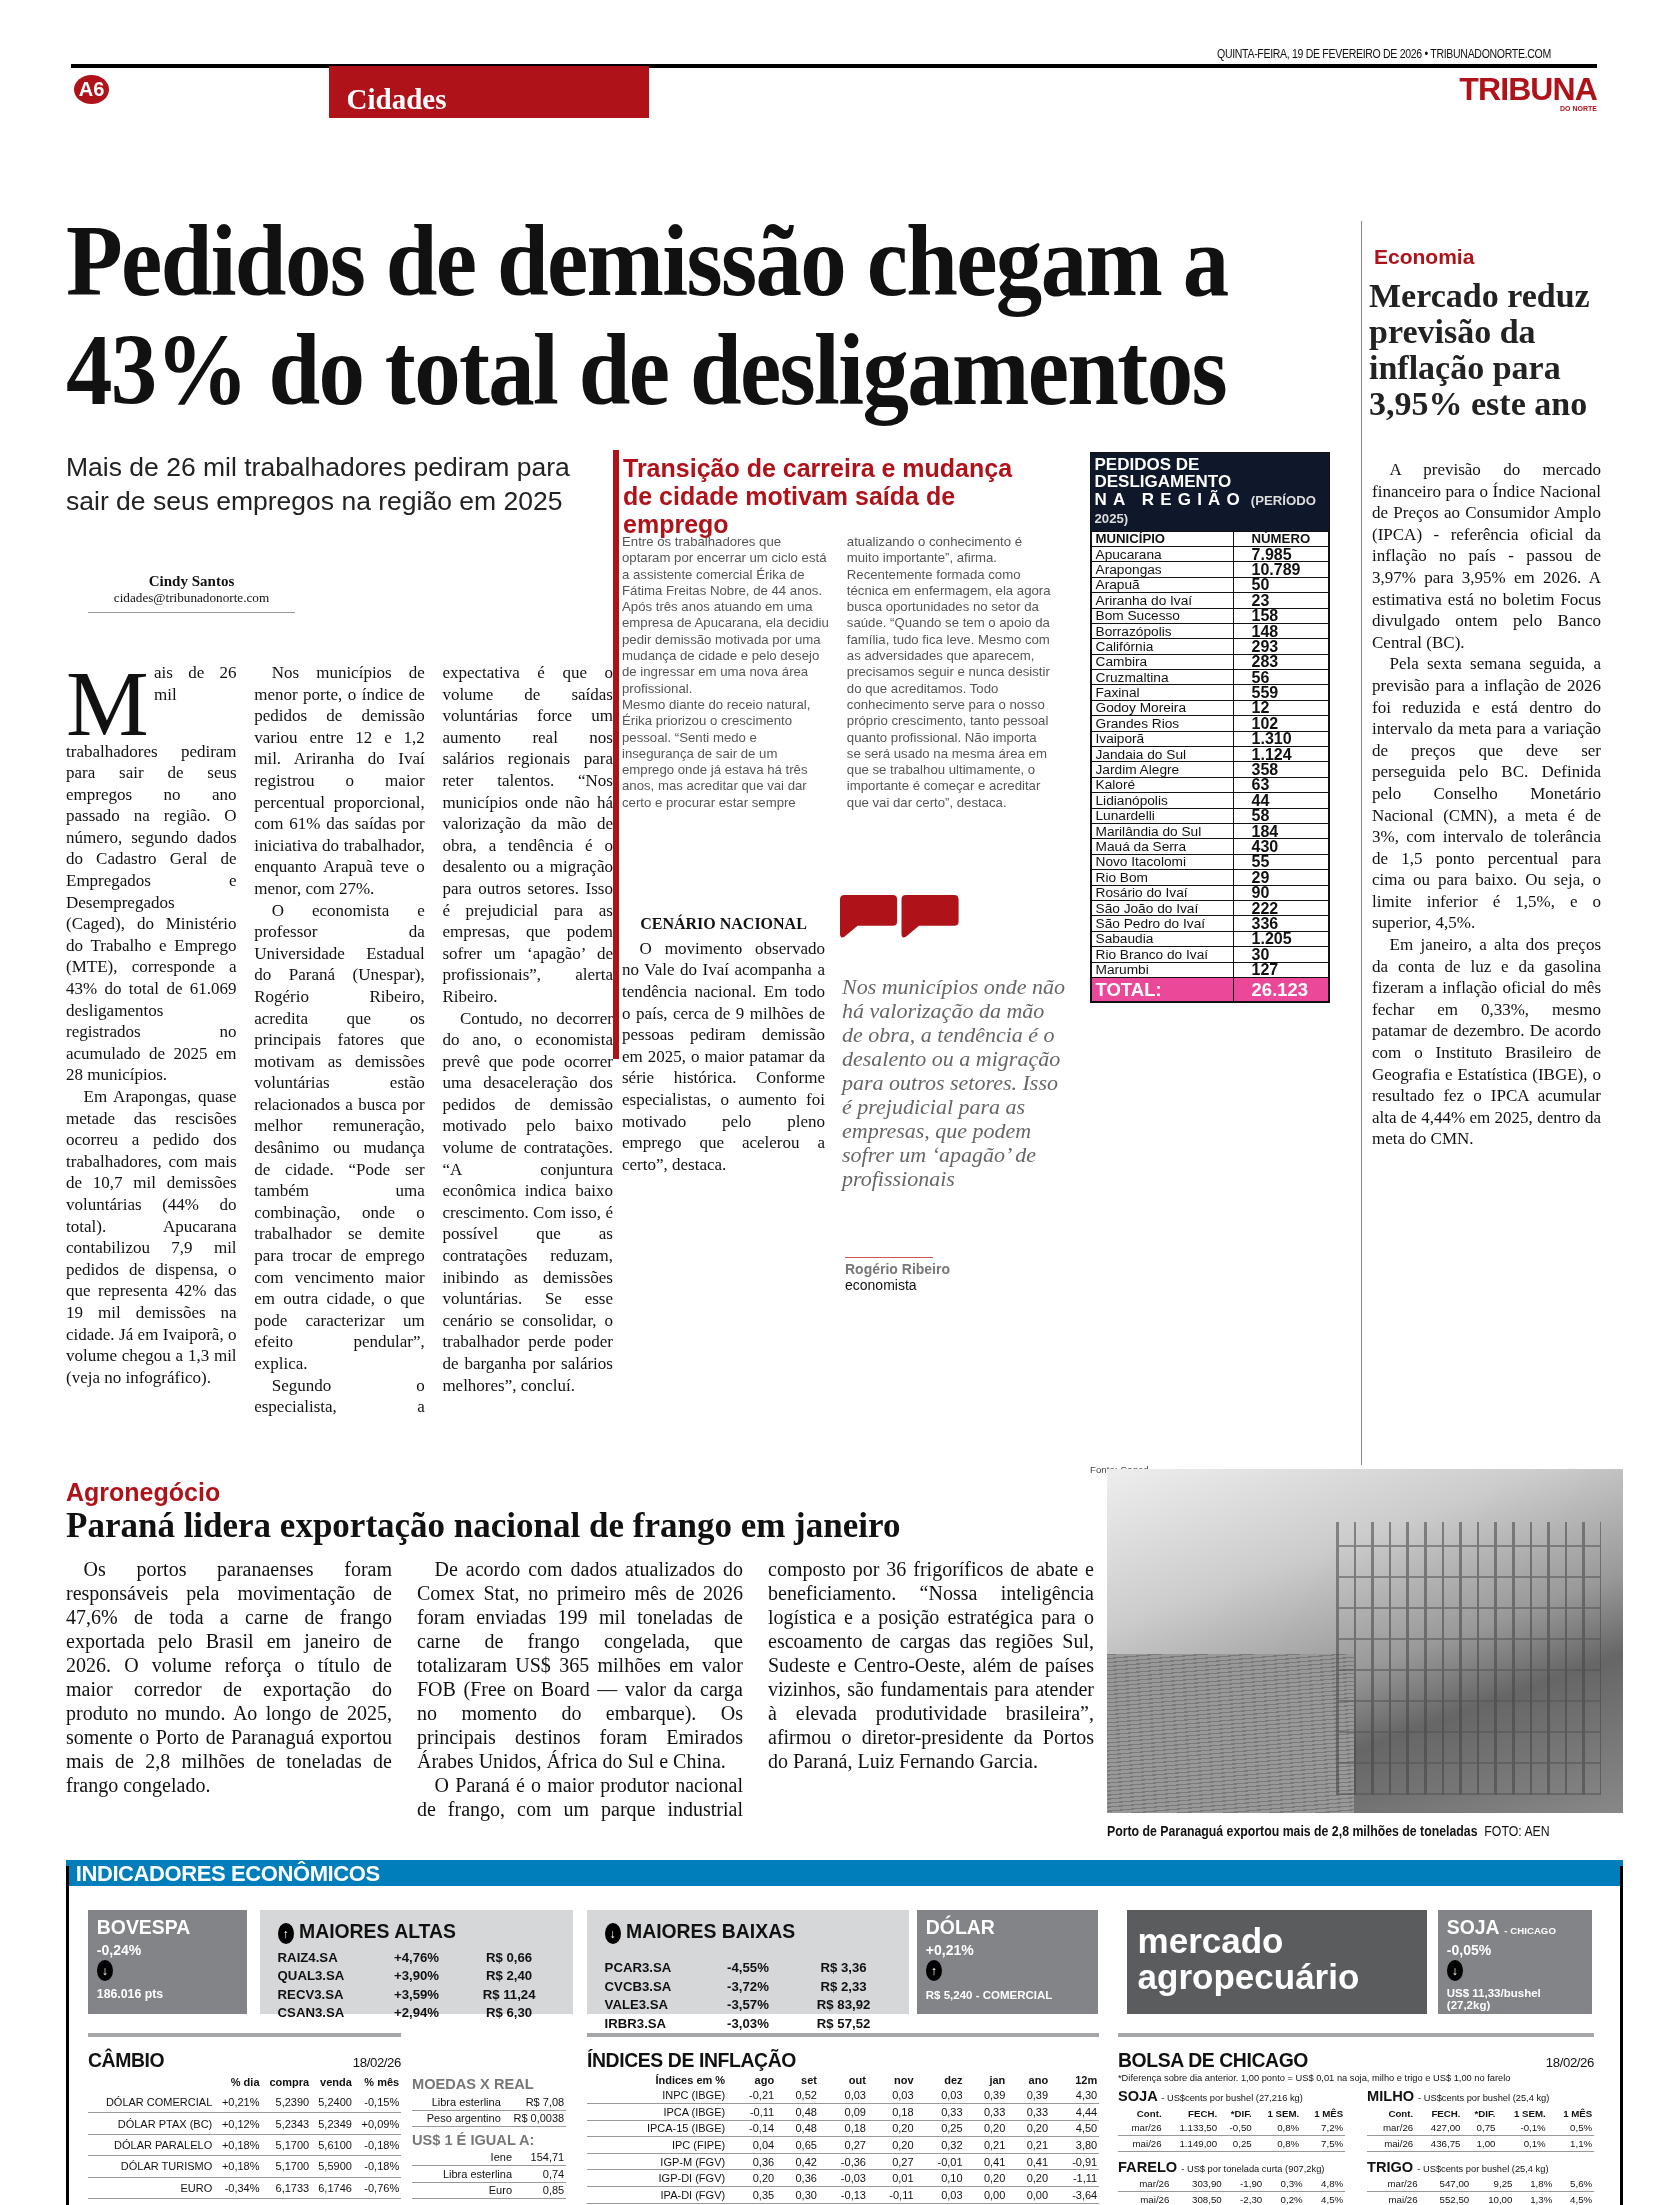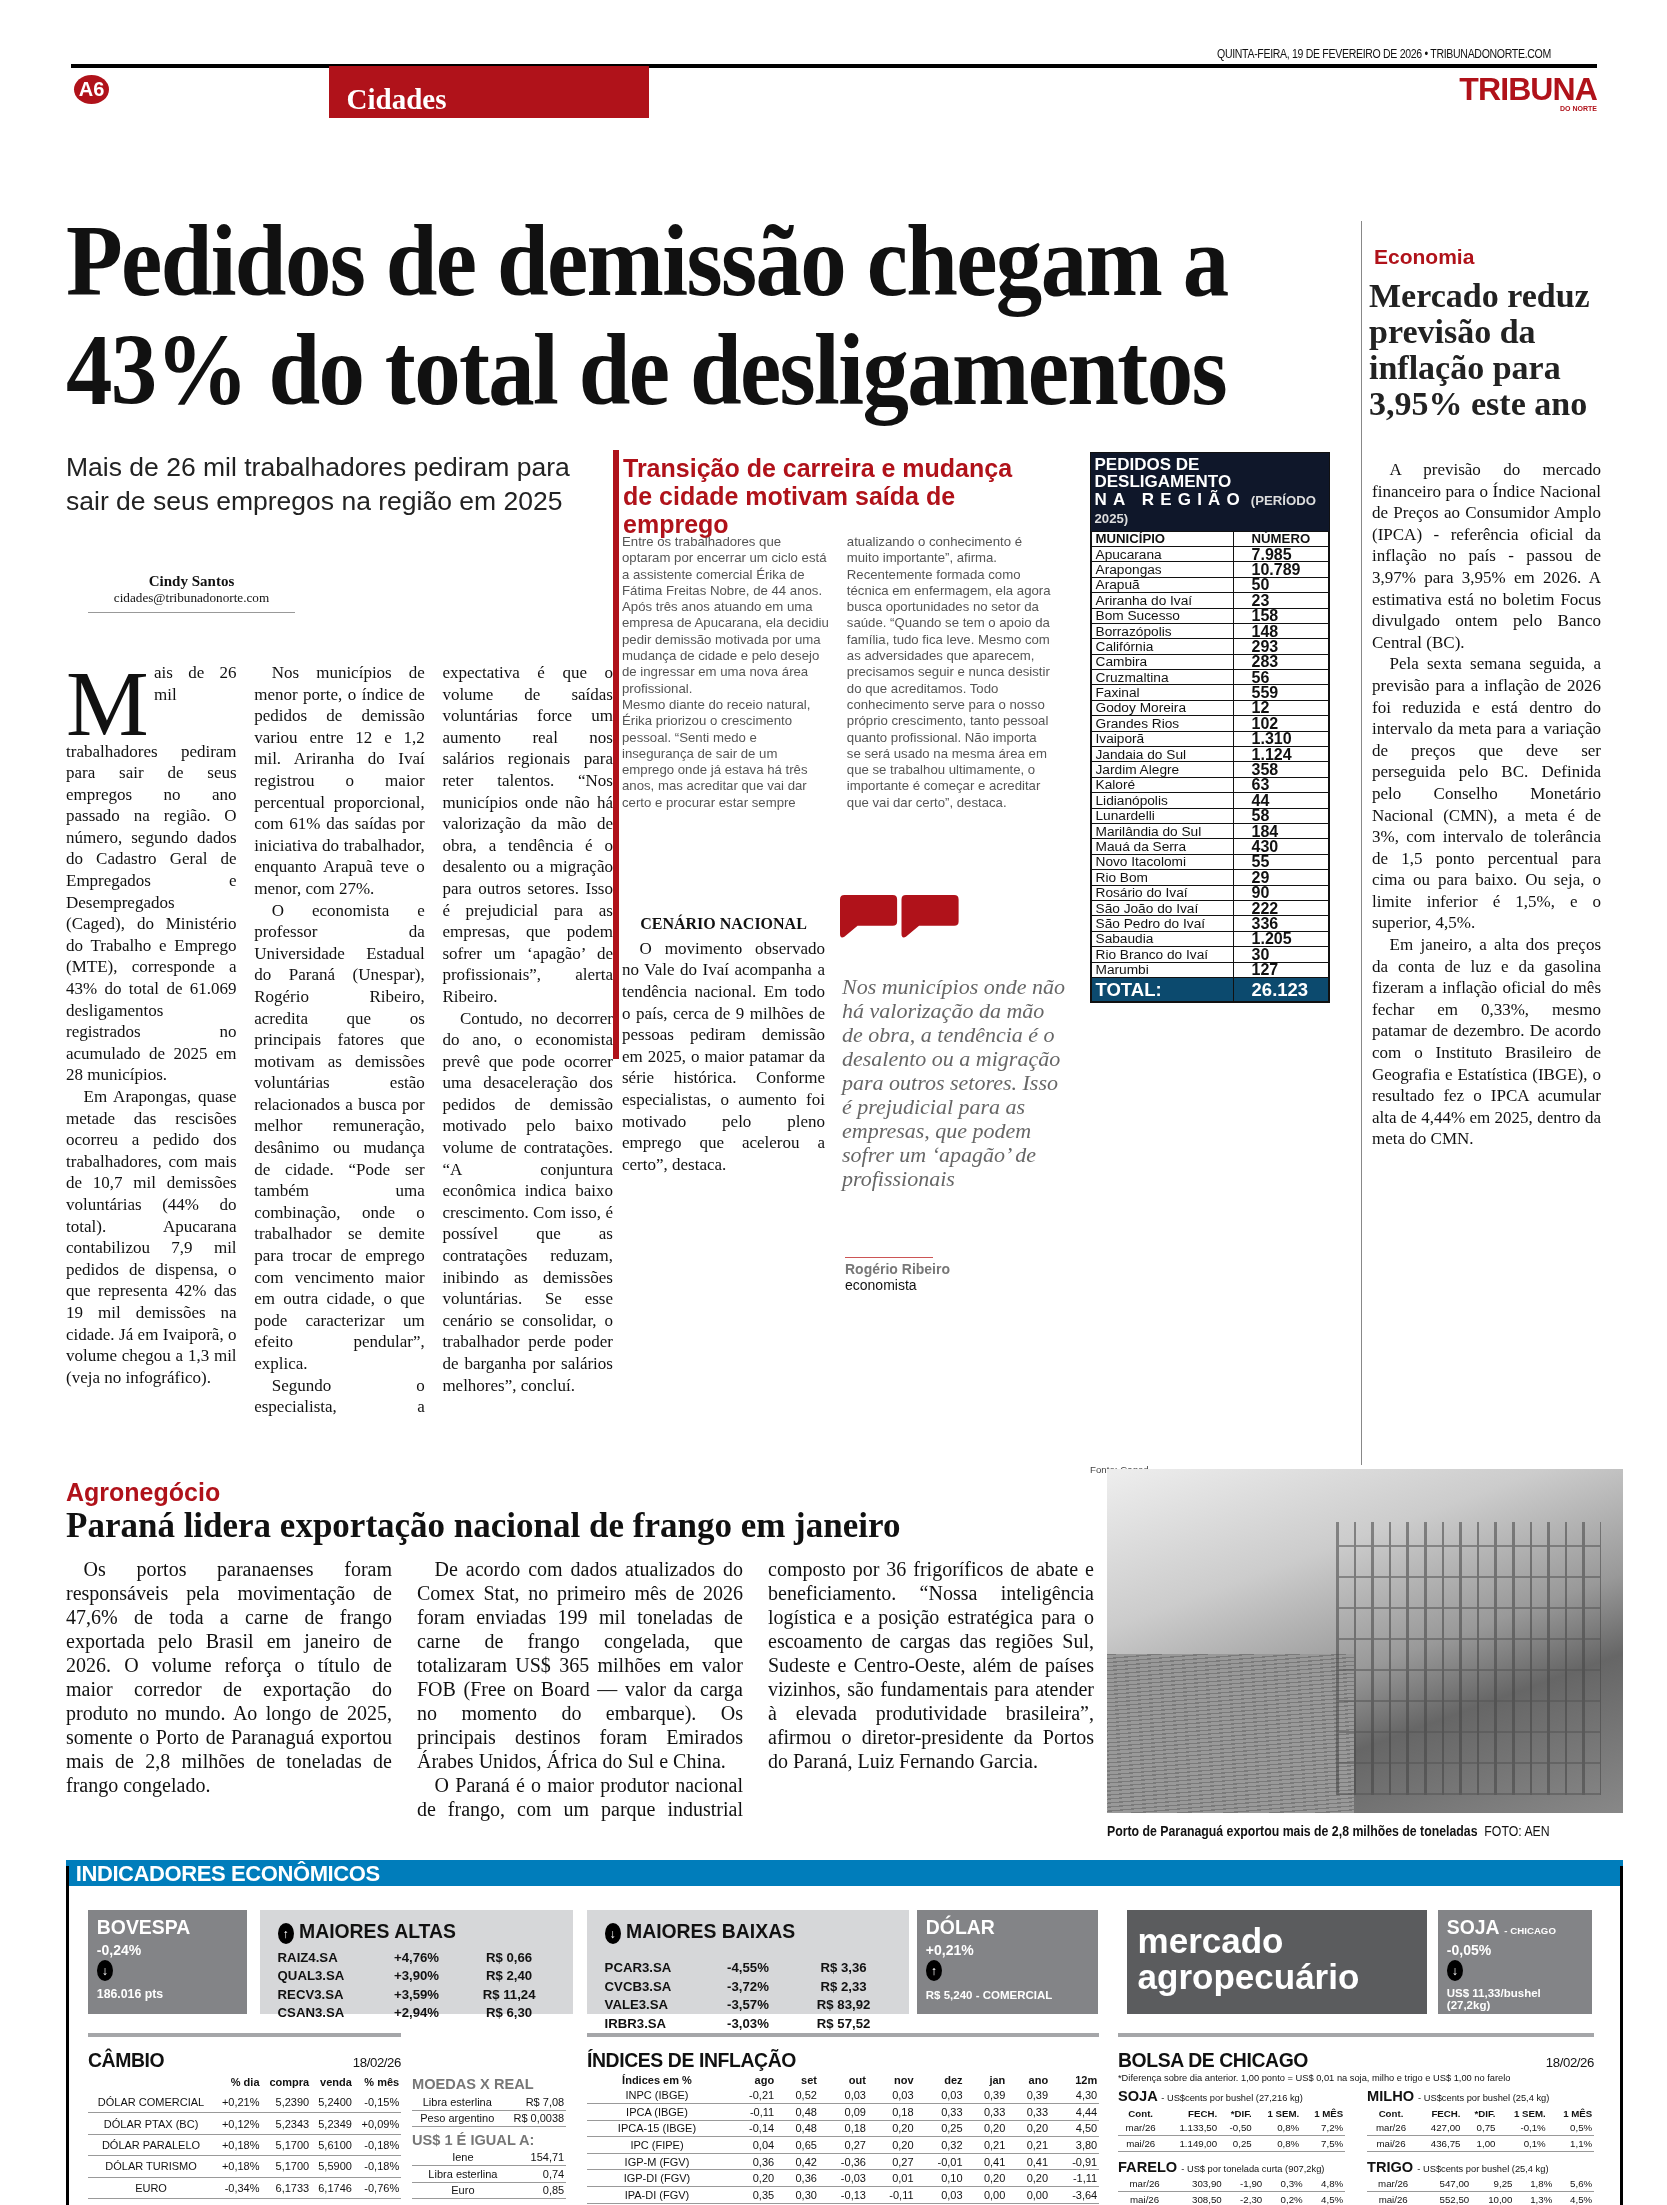--- a/index.html
+++ b/index.html
@@ -37,21 +37,21 @@
 #quote-author{left:845px;top:1261px;font-size:14px;color:#777;font-weight:bold;font-family:"Liberation Sans",sans-serif}
 #quote-role{left:845px;top:1277px;font-size:14px;font-family:"Liberation Sans",sans-serif}
 
 #tbl{left:1090px;top:452px;width:240px;border:1.8px solid #111;font-family:"Liberation Sans",sans-serif}
 #tbl .th{background:#0f172a;color:#fff;font-weight:bold;font-size:17px;line-height:17.6px;padding:2.6px 3.5px}
 #tbl .th span{font-size:13.2px;color:#ddd}
 #tbl table{width:100%;border-collapse:collapse}
 #tbl td{border:0.9px solid #111;font-size:13.7px;height:15.4px;padding:0 3.5px;line-height:13.2px}
 #tbl td.num{font-weight:bold;font-size:16px;padding-left:17.6px}
 #tbl tr.hd td{font-weight:bold;font-size:13.2px}
-#tbl tr.tot td{background:#0c4a6e;color:#fff;font-weight:bold;font-size:18.5px;height:24px}
+#tbl tr.tot td{background:#ec4899;color:#fff;font-weight:bold;font-size:18.5px;height:24px}
 #tbl-src{left:1090px;top:1464px;font-size:9.7px;color:#444;font-family:"Liberation Sans",sans-serif}
 
 #rcol-rule{left:1361px;top:221px;width:1.3px;height:1244px;background:#888}
 #r-kicker{left:1374px;top:245px;font-size:21px;color:#b0121a;font-weight:bold;font-family:"Liberation Sans",sans-serif}
 #r-title{left:1369px;top:278px;width:229px;font-size:34px;line-height:36px;color:#222;font-family:"Liberation Serif",serif}
 #r-body{left:1372px;top:459px;width:229px}
 
 #agro-kicker{left:66px;top:1478px;font-size:25px;color:#b0121a;font-weight:bold;font-family:"Liberation Sans",sans-serif}
 #agro-title{left:66px;top:1506px;width:1014px;font-size:35px;line-height:40px;font-family:"Liberation Serif",serif}
 #agro-body{left:66px;top:1557px;width:1028px;column-count:3;column-gap:25px;font-size:20px;line-height:24px;text-align:justify;font-family:"Liberation Serif",serif}
@@ -70,21 +70,21 @@
 .dbox{background:#5b5c5e;color:#fff}
 .ticker{display:flex;justify-content:space-between;font-size:13.2px;line-height:18.5px;font-weight:bold}
 .ticker span{flex:1}
 .ticker span:nth-child(2),.ticker span:nth-child(3){text-align:center}
 .circ{display:inline-flex;width:16px;height:21px;border-radius:50%;background:#000;color:#fff;align-items:center;justify-content:center;font-size:12.3px;font-weight:bold}
 .secrule{height:4.4px;background:#a5a6a9;margin-bottom:11.5px}
 .sec h3{font-size:19.4px;font-weight:900;letter-spacing:-0.4px;font-family:"Liberation Sans",sans-serif;display:flex;justify-content:space-between;align-items:baseline}
 .sec h3 .date{font-weight:normal;font-size:13.2px}
 .dt{width:100%;border-collapse:collapse;font-size:11px;font-family:"Liberation Sans",sans-serif}
 .dt td,.dt th{padding:1.8px 1.8px;text-align:right;white-space:nowrap}
-.dt td:first-child,.dt th:first-child{text-align:center}
+.dt td:first-child,.dt th:first-child{text-align:right}
 .dt tr.r td{border-bottom:0.9px solid #999}
 .dt th{font-weight:bold}
 .note{font-size:9.3px;line-height:12px;font-family:"Liberation Sans",sans-serif}
 .sub{font-size:14.6px;font-weight:bold;font-family:"Liberation Sans",sans-serif;margin:4.4px 0 1.8px}
 .sub small{font-size:9.3px;font-weight:normal}
 </style>
 </head>
 <body>
 
 <div class="abs" id="hdr-date">QUINTA-FEIRA, 19 DE FEVEREIRO DE 2026  •  TRIBUNADONORTE.COM</div>

